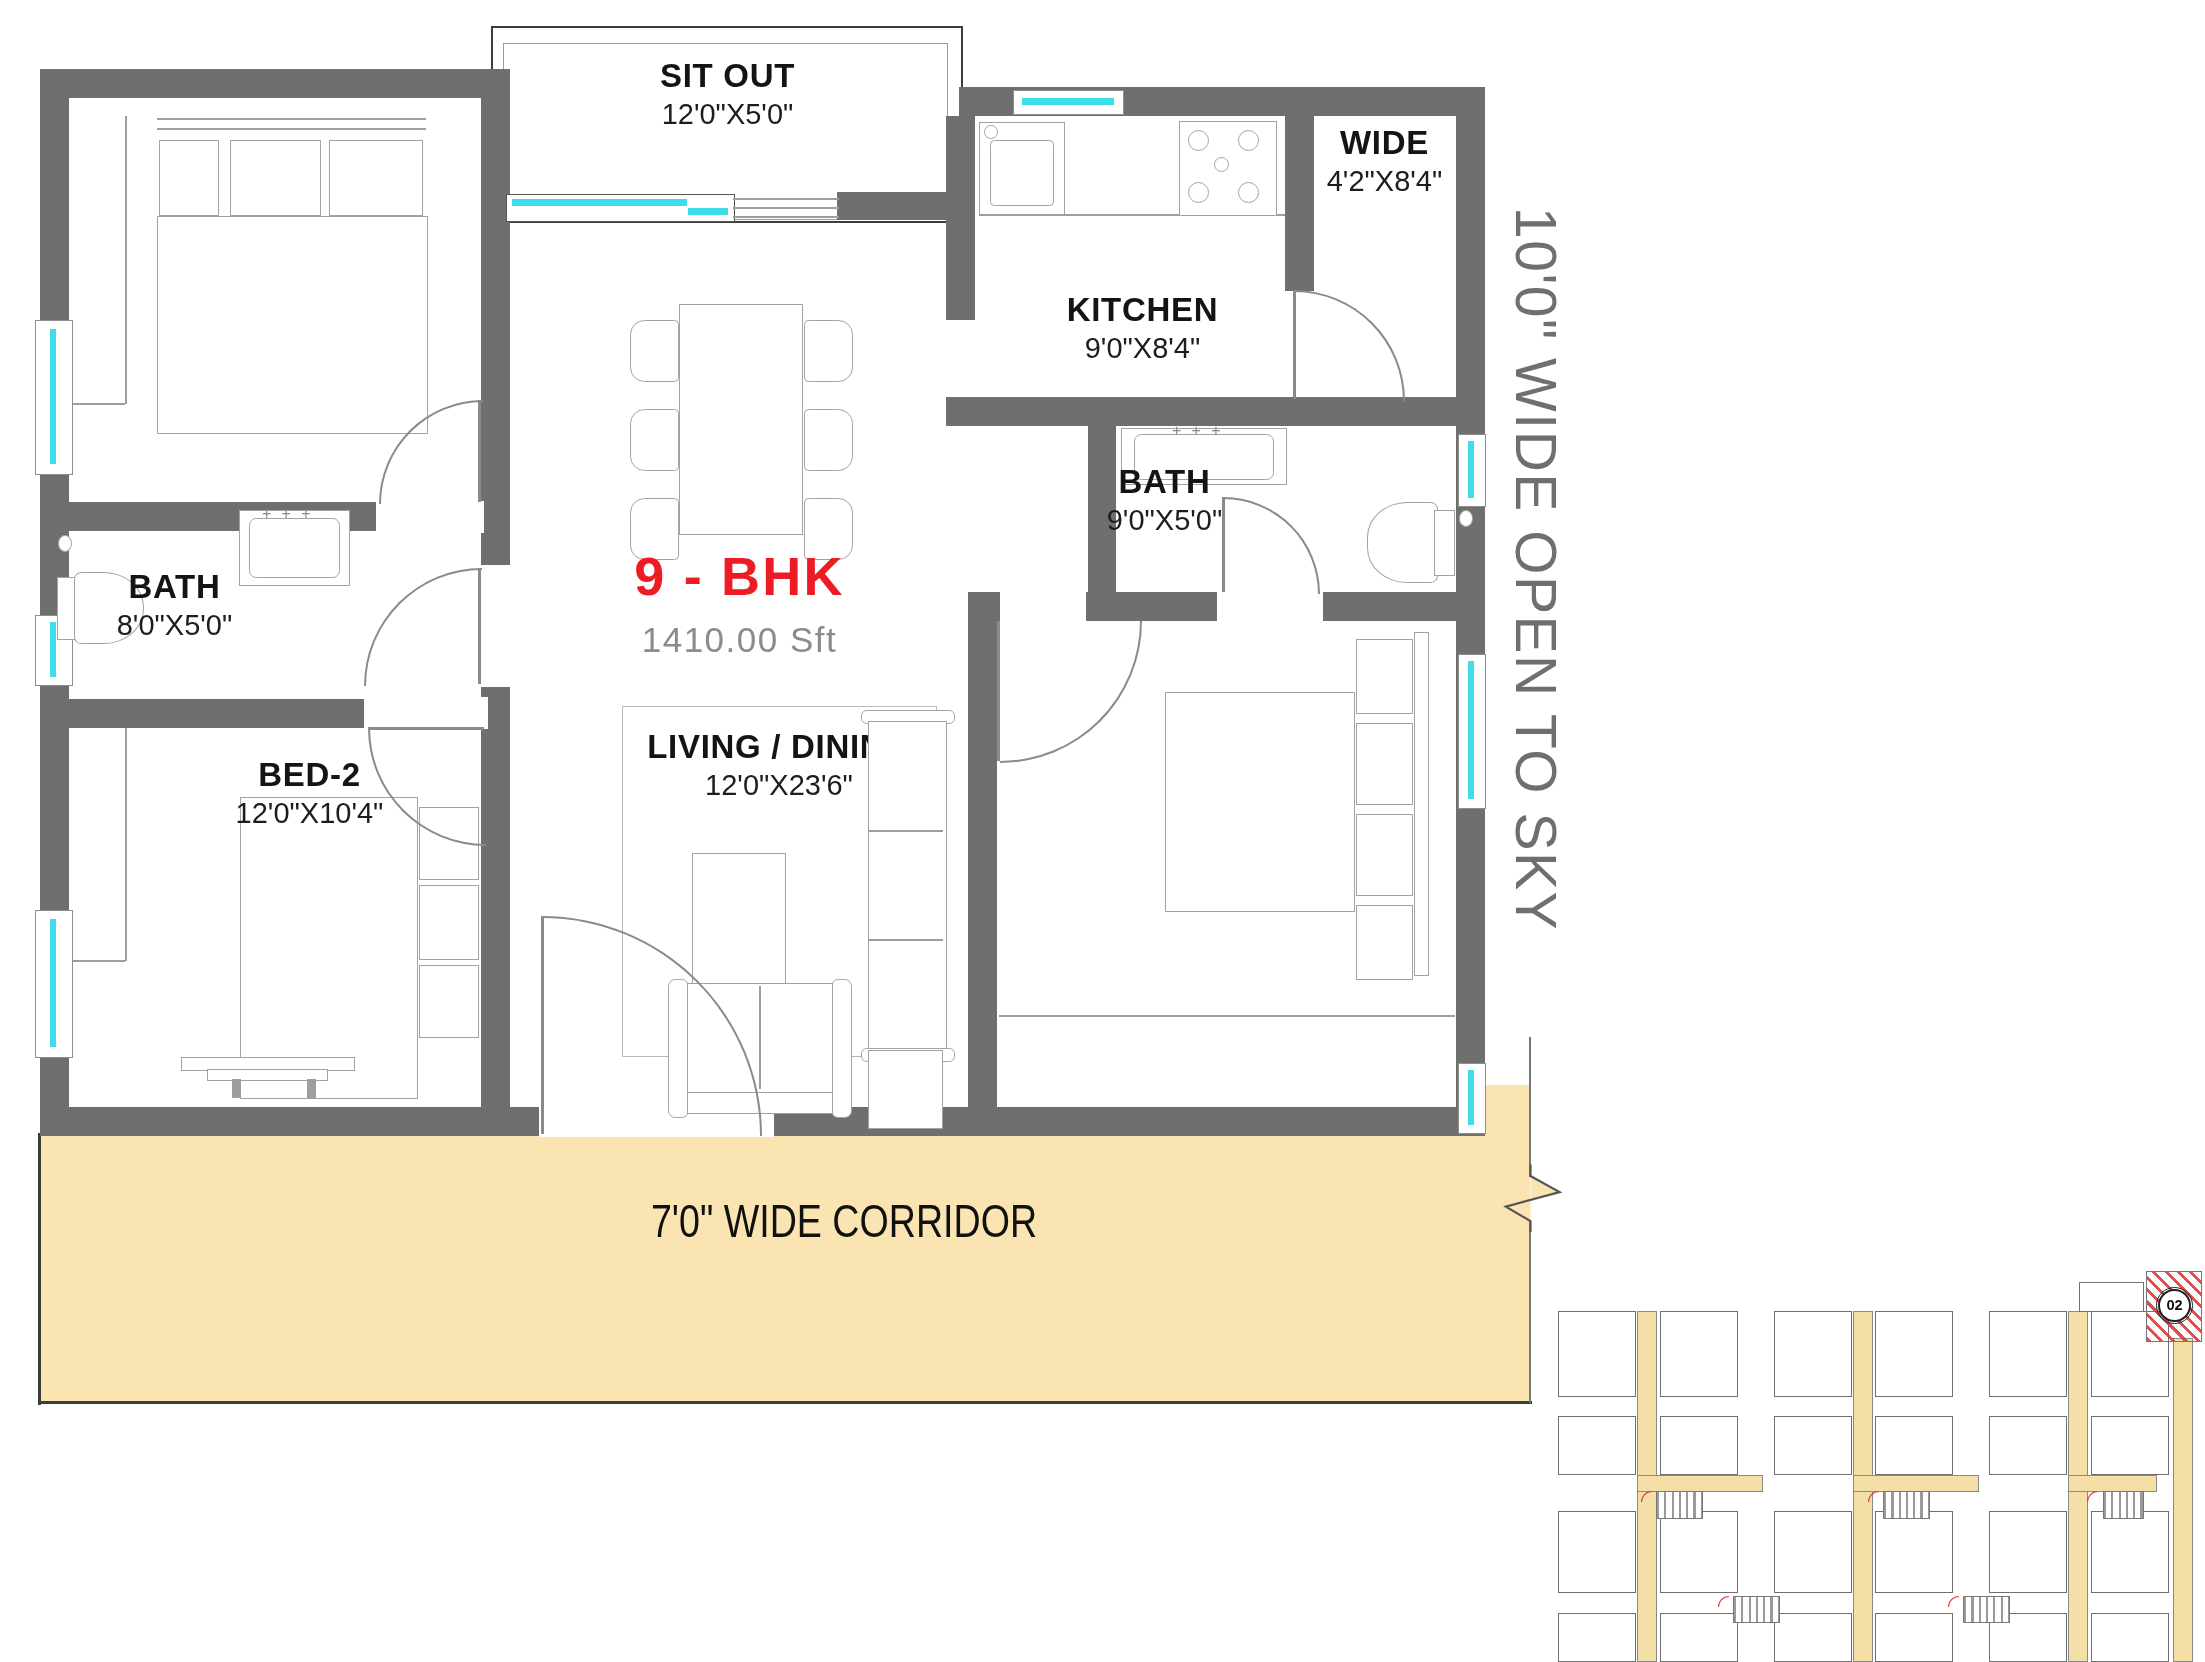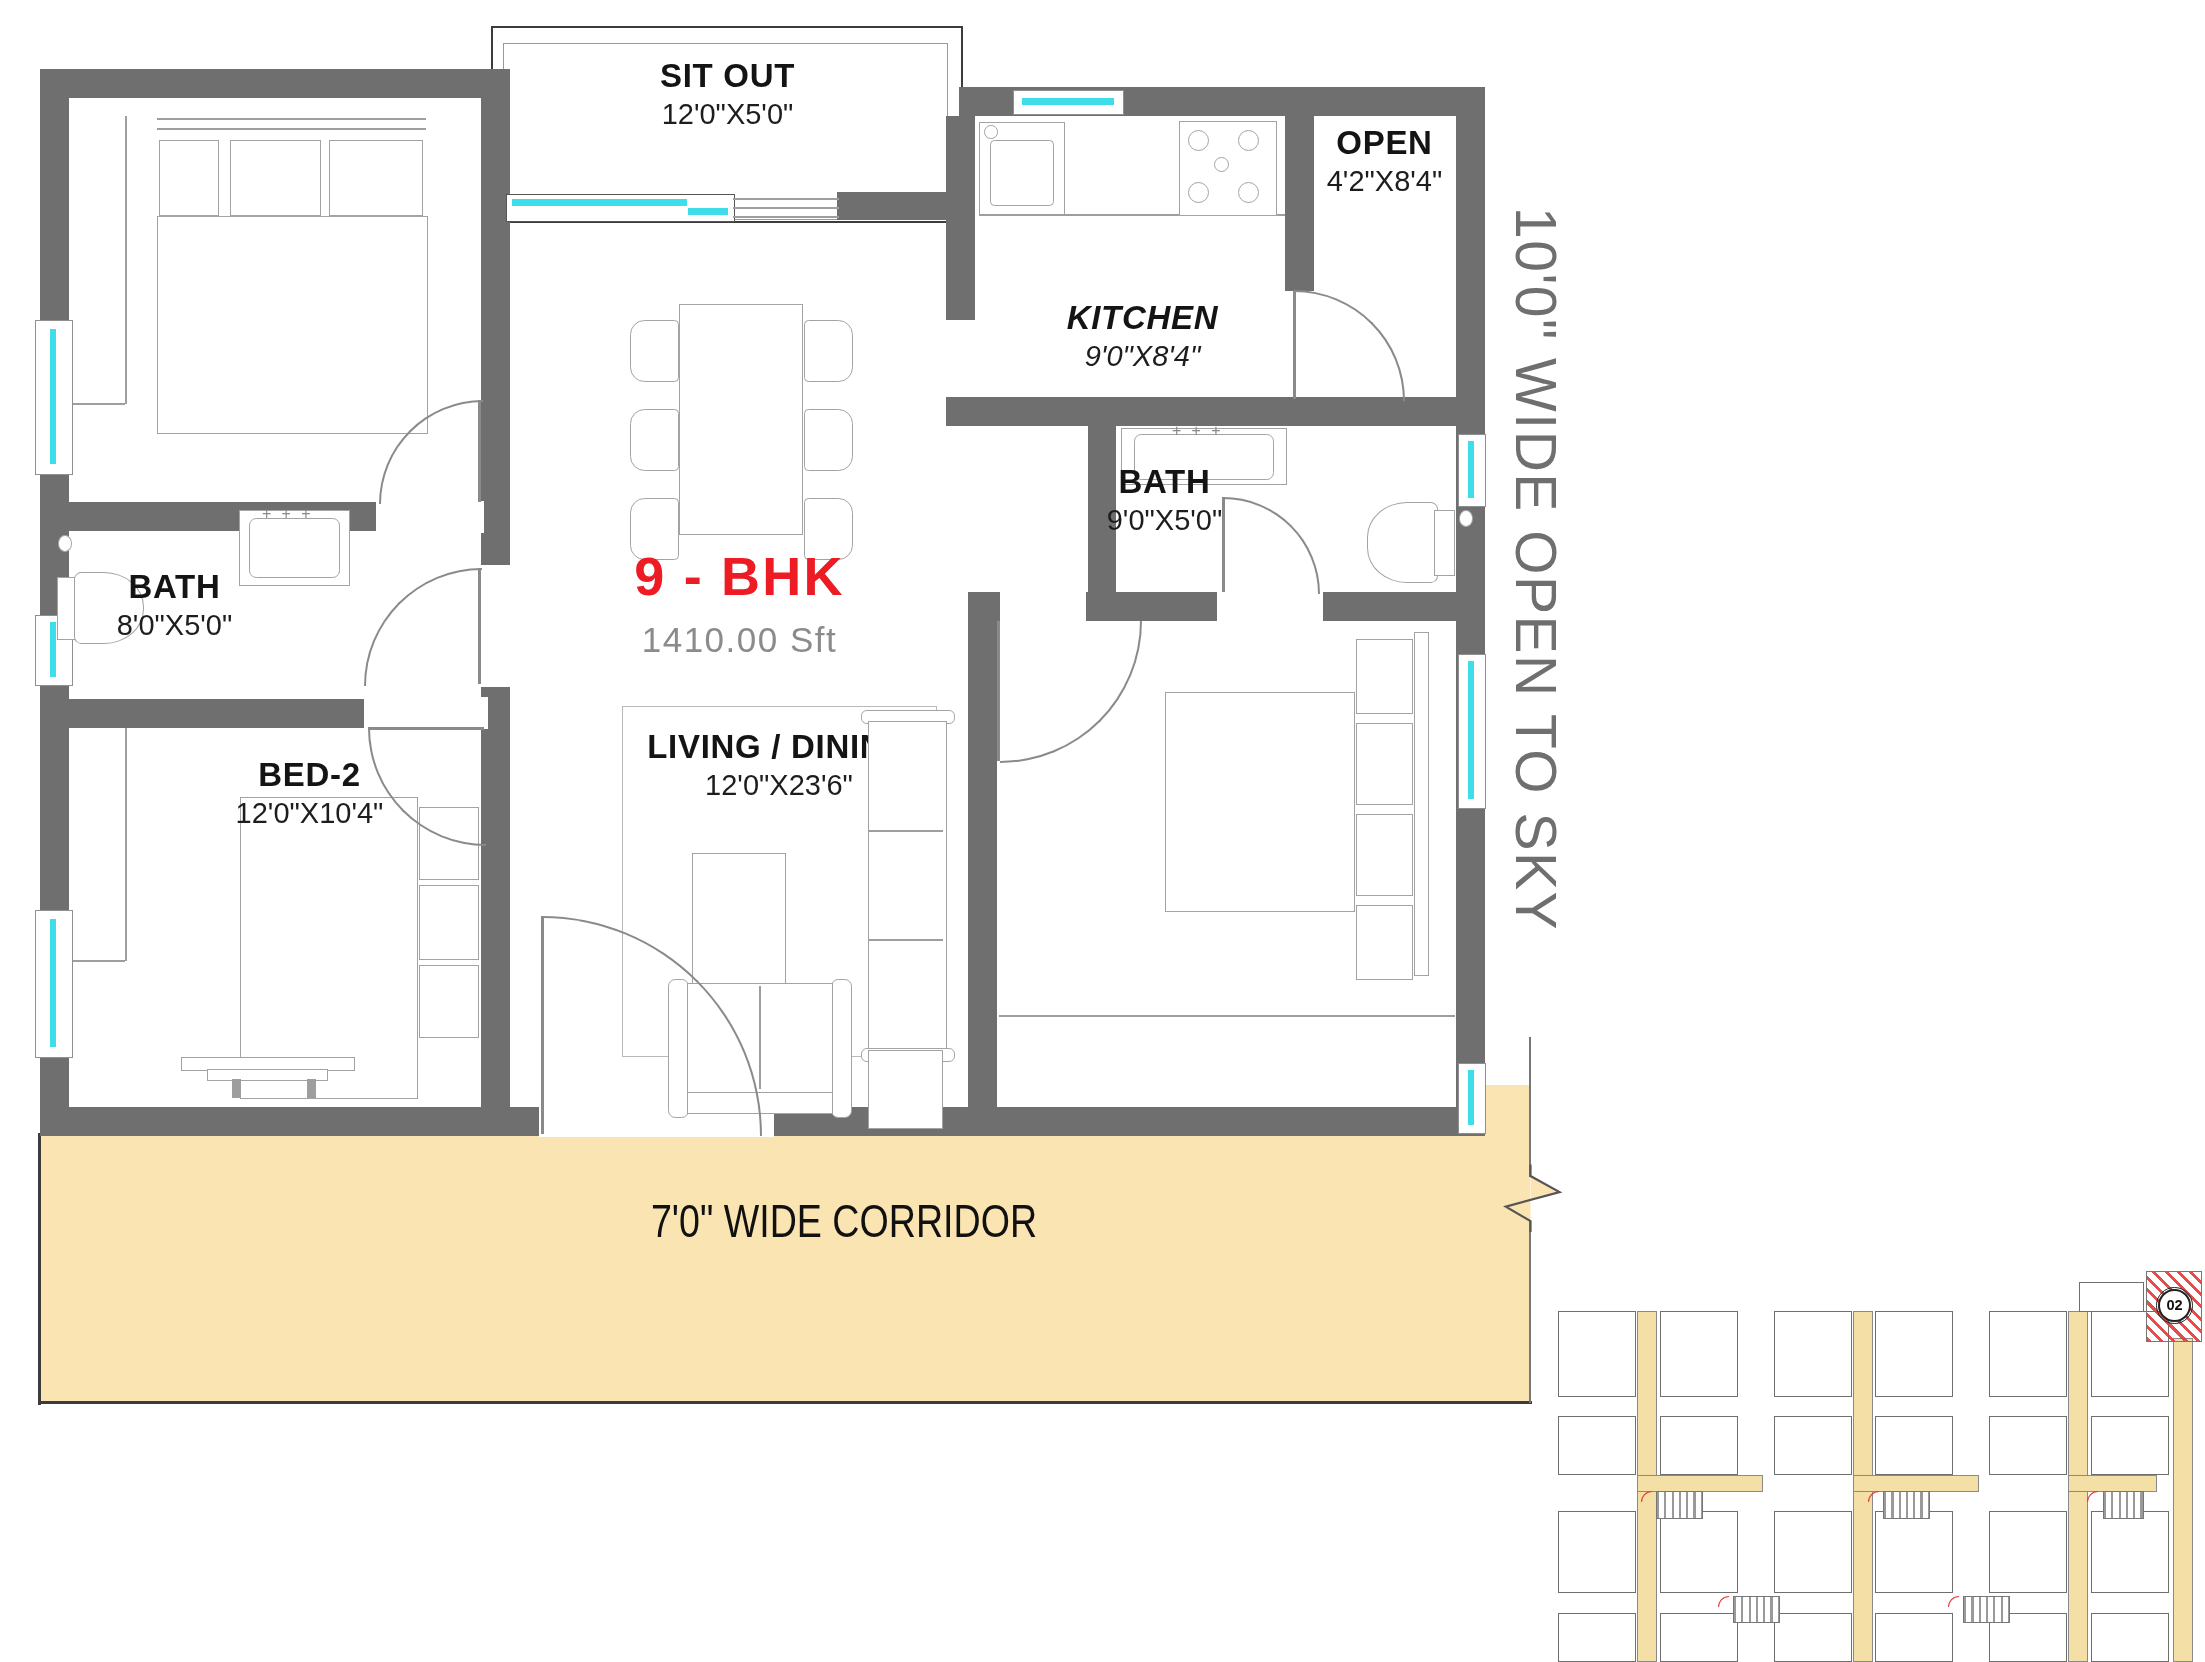--- a/index.html
+++ b/index.html
@@ -161,27 +161,27 @@
   <div class="frect" style="left:979px;top:122px;width:84px;height:91px;"></div>
   <div class="sink" style="left:990px;top:140px;width:62px;height:64px;border-radius:4.4px;"></div>
   <div class="burner" style="left:984px;top:125px;width:11.6px;height:11.6px;"></div>
   <div class="fline" style="left:979px;top:214px;width:306px;height:2.2px;"></div>
   <div class="frect" style="left:1179px;top:121px;width:96px;height:93px;"></div>
   <div class="burner" style="left:1188px;top:130px;width:19px;height:19px;"></div>
   <div class="burner" style="left:1238px;top:130px;width:19px;height:19px;"></div>
   <div class="burner" style="left:1188px;top:182px;width:19px;height:19px;"></div>
   <div class="burner" style="left:1238px;top:182px;width:19px;height:19px;"></div>
   <div class="burner" style="left:1214px;top:157px;width:13px;height:13px;"></div>
-  <div class="room-label" style="left:997px;top:299px;font-style:italic;">
+  <div class="room-label" style="left:997px;top:291px;">
     <div class="room-name">KITCHEN</div>
     <div class="room-dims">9'0"X8'4"</div>
   </div>
 
   <div class="room-label" style="left:1239px;top:124px;">
-    <div class="room-name">OPEN</div>
+    <div class="room-name">WIDE</div>
     <div class="room-dims">4'2"X8'4"</div>
   </div>
   <div class="arc tr" style="left:1294px;top:290px;width:109px;height:109px;"></div>
   <div class="leaf" style="left:1293px;top:290px;width:2.9px;height:109px;"></div>
 
   <div class="frect" style="left:1121px;top:428px;width:164px;height:55px;"></div>
   <div class="sink" style="left:1134px;top:434px;width:138px;height:44px;"></div>
   <div class="tapdots" style="left:1172px;top:422px;"></div>
   <div class="bowl-l" style="left:1367px;top:502px;width:69px;height:79px;"></div>
   <div class="frect" style="left:1434px;top:510px;width:19px;height:64px;"></div>

